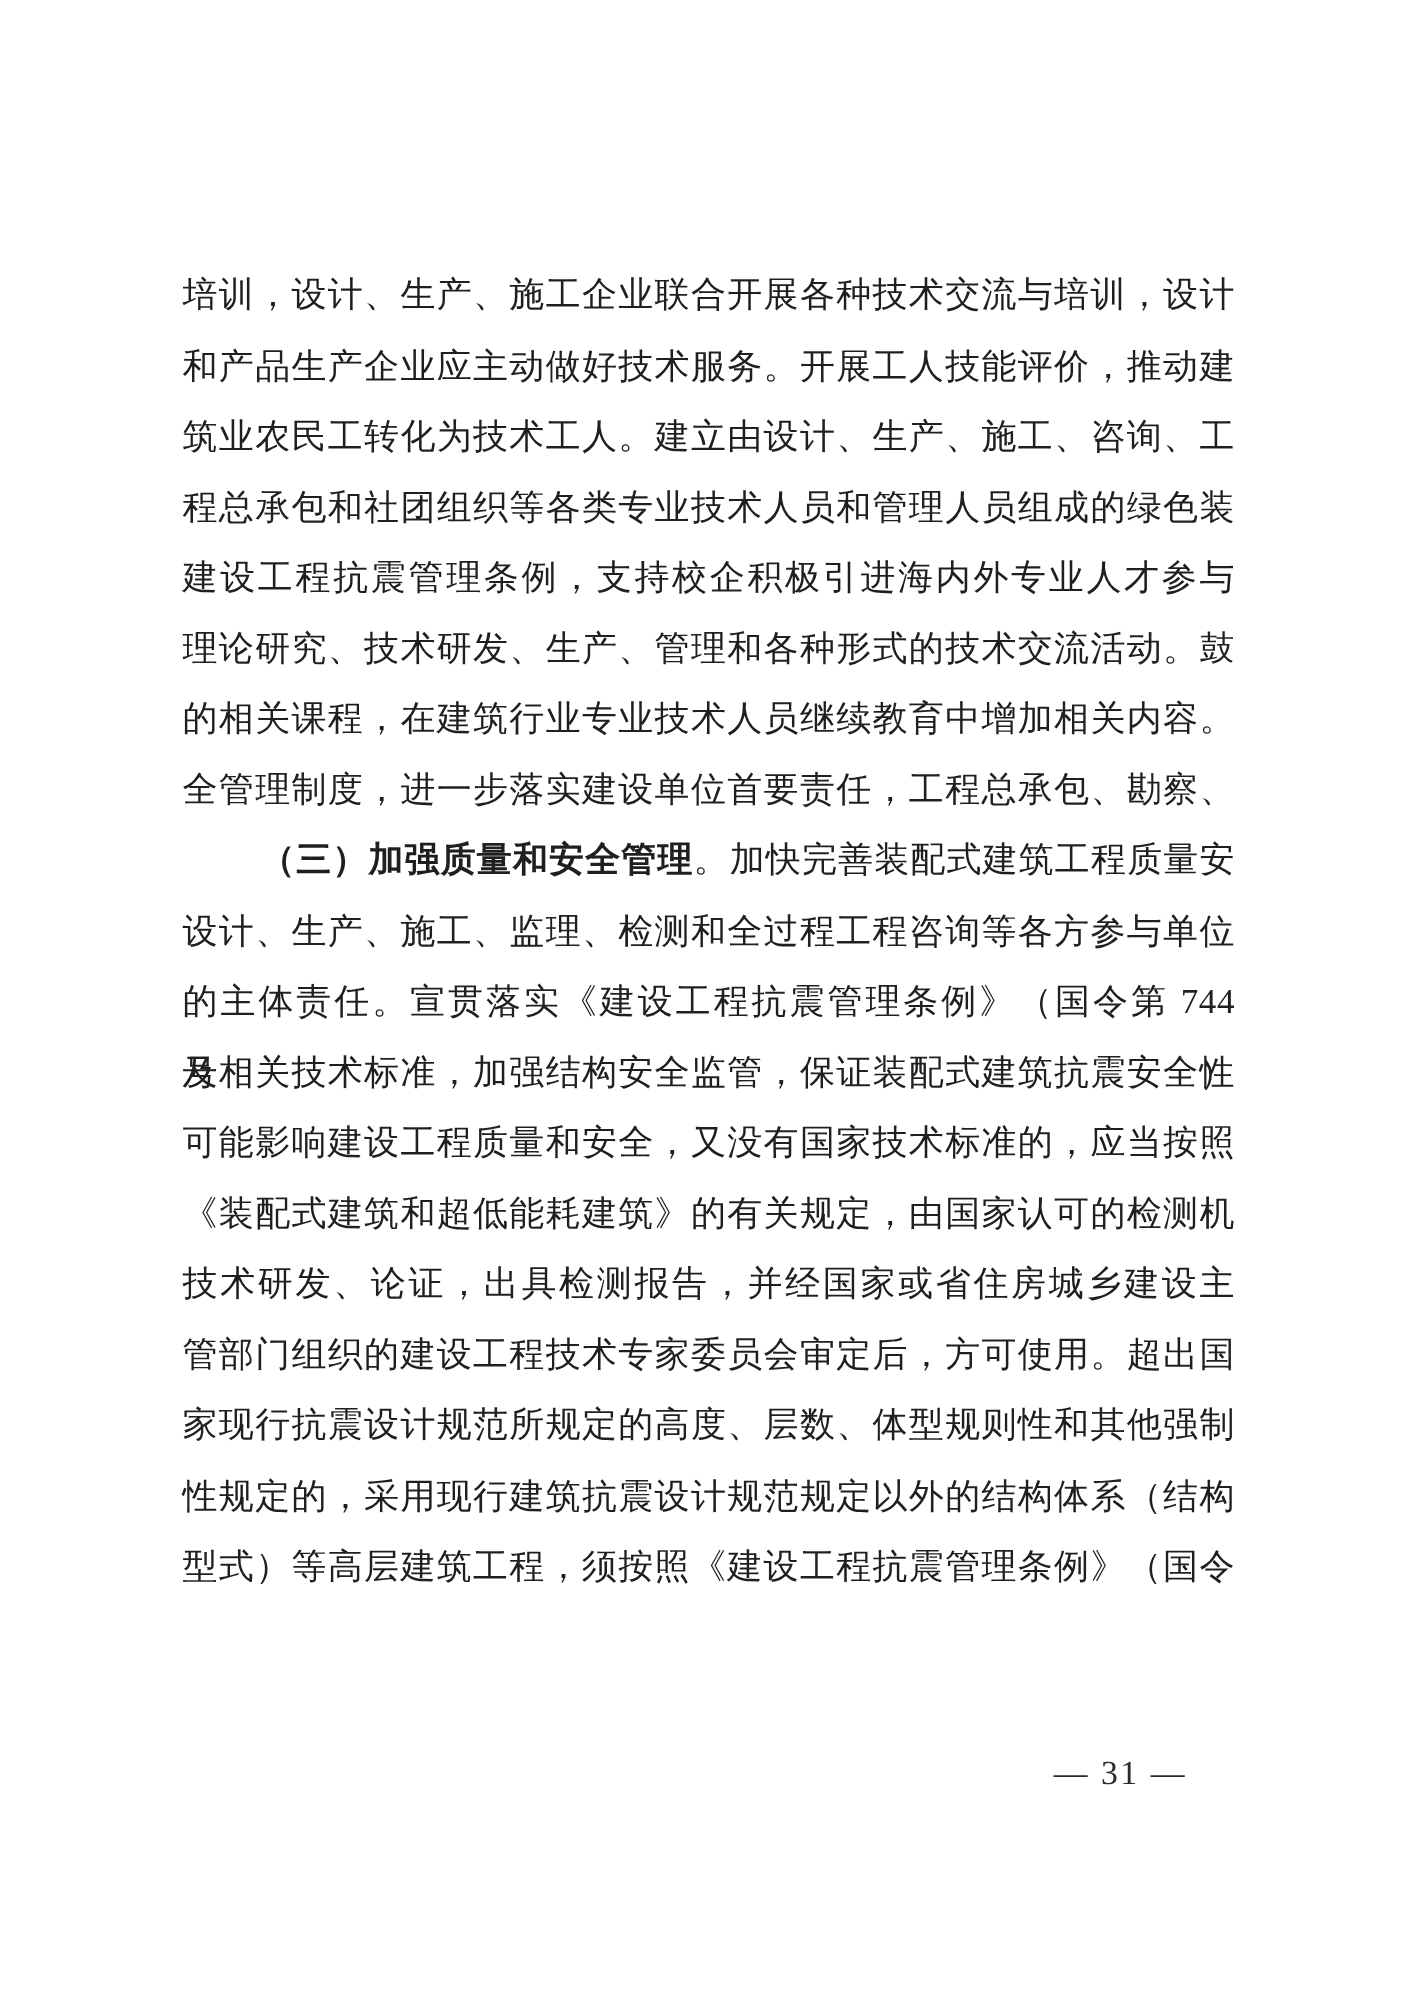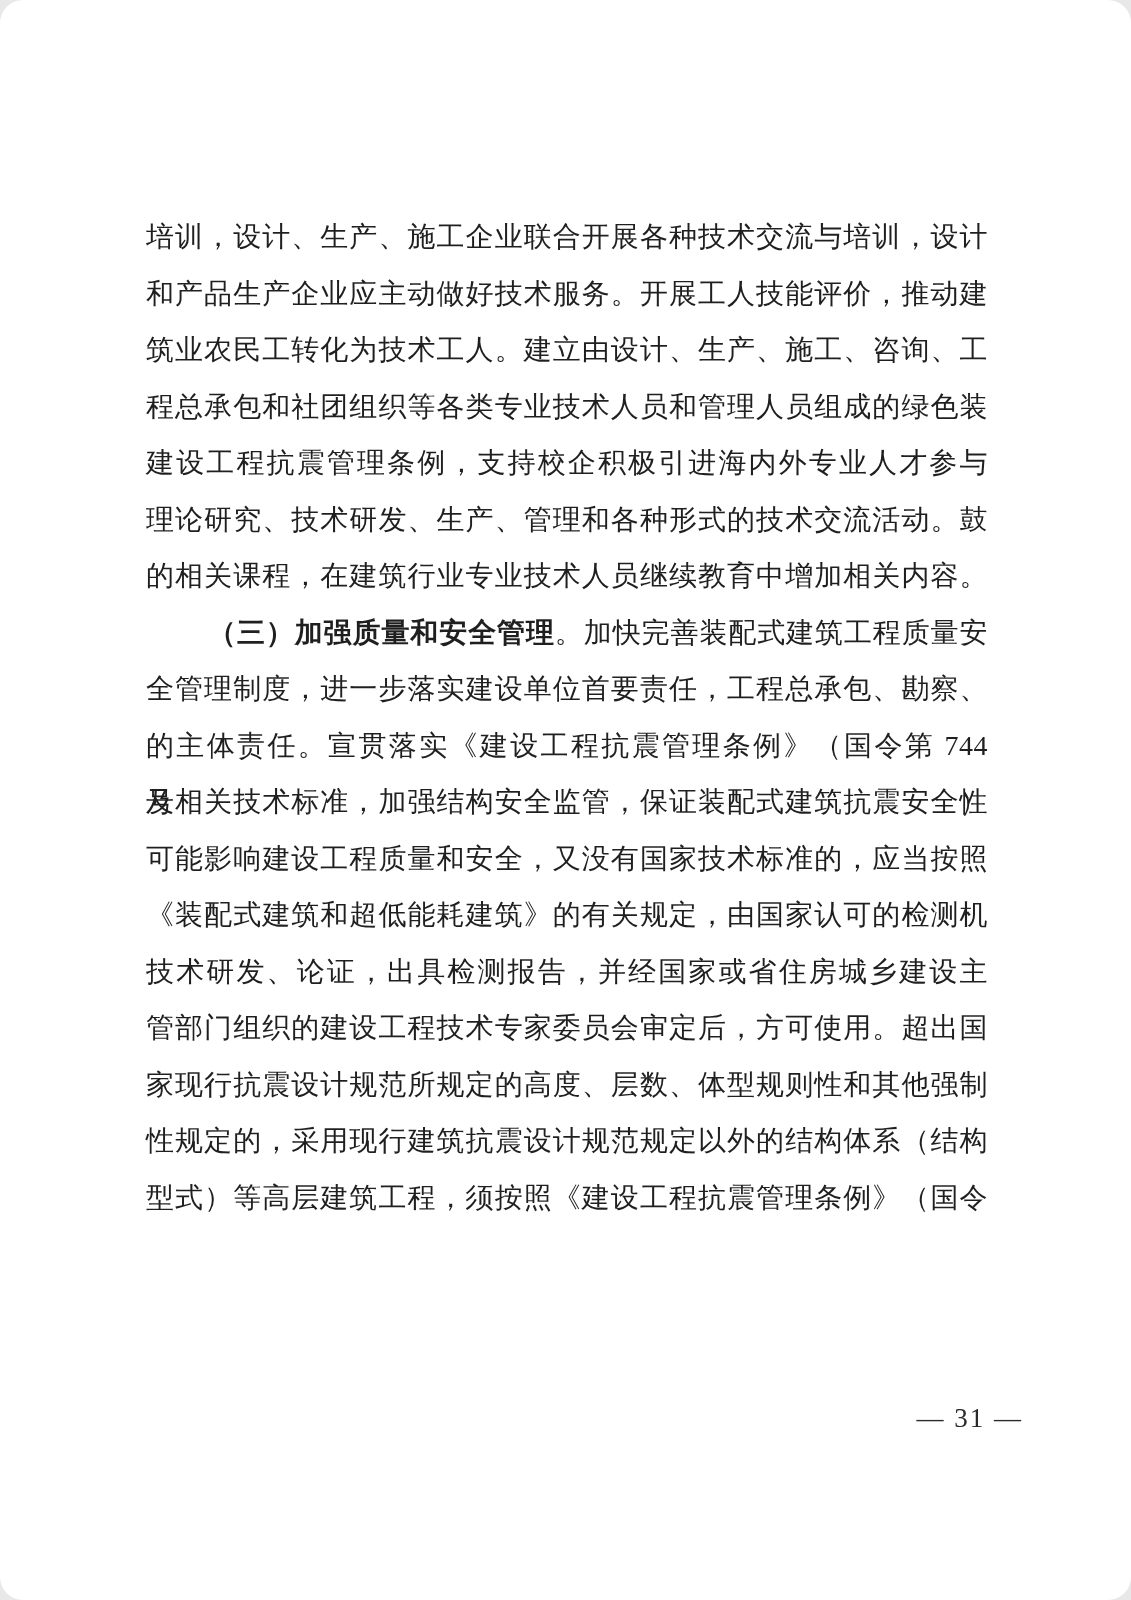--- a/index.html
+++ b/index.html
@@ -9,21 +9,20 @@
   }
   .page {
     position: relative;
     width: 1131px;
     height: 1600px;
     background: #ffffff;
     margin: 0 auto;
     font-family: "Liberation Serif", "DejaVu Serif", serif;
     color: #1f1f1f;
     overflow: hidden;
-    border-radius: 23px;
   }
   .text-block {
     position: absolute;
     left: 146px;
     top: 209px;
     width: 842px;
   }
   .line {
     height: 56.5px;
     line-height: 56.5px;
@@ -40,42 +39,43 @@
     font-weight: 700;
   }
   .footer {
     position: absolute;
     left: 843px;
     top: 1398px;
     width: 180px;
     height: 40px;
     line-height: 40px;
     font-size: 27px;
-    text-align: right;
+    text-align: left;
     color: #2a2a2a;
     letter-spacing: 2px;
   }
 </style>
 </head>
 <body>
 
 <div class="page">
   <div class="text-block">
 
     <div class="line">培训，设计、生产、施工企业联合开展各种技术交流与培训，设计</div>
     <div class="line">和产品生产企业应主动做好技术服务。开展工人技能评价，推动建</div>
     <div class="line">筑业农民工转化为技术工人。建立由设计、生产、施工、咨询、工</div>
     <div class="line">程总承包和社团组织等各类专业技术人员和管理人员组成的绿色装</div>
     <div class="line">建设工程抗震管理条例，支持校企积极引进海内外专业人才参与</div>
     <div class="line">理论研究、技术研发、生产、管理和各种形式的技术交流活动。鼓</div>
     <div class="line">的相关课程，在建筑行业专业技术人员继续教育中增加相关内容。</div>
 
+    <div class="line">全管理制度，进一步落实建设单位首要责任，工程总承包、勘察、</div>
+
     <div class="line indent"><span class="bold">（三）加强质量和安全管理</span><span>。加快完善装配式建筑工程质量安</span></div>
-
-    <div class="line">全管理制度，进一步落实建设单位首要责任，工程总承包、勘察、</div>
+    <div class="line">设计、生产、施工、监理、检测和全过程工程咨询等各方参与单位</div>
     <div class="line">的主体责任。宣贯落实《建设工程抗震管理条例》（国令第 744 号）</div>
     <div class="line">及相关技术标准，加强结构安全监管，保证装配式建筑抗震安全性</div>
     <div class="line">可能影响建设工程质量和安全，又没有国家技术标准的，应当按照</div>
     <div class="line">《装配式建筑和超低能耗建筑》的有关规定，由国家认可的检测机</div>
     <div class="line">技术研发、论证，出具检测报告，并经国家或省住房城乡建设主</div>
     <div class="line">管部门组织的建设工程技术专家委员会审定后，方可使用。超出国</div>
     <div class="line">家现行抗震设计规范所规定的高度、层数、体型规则性和其他强制</div>
     <div class="line">性规定的，采用现行建筑抗震设计规范规定以外的结构体系（结构</div>
     <div class="line">型式）等高层建筑工程，须按照《建设工程抗震管理条例》（国令</div>
 

